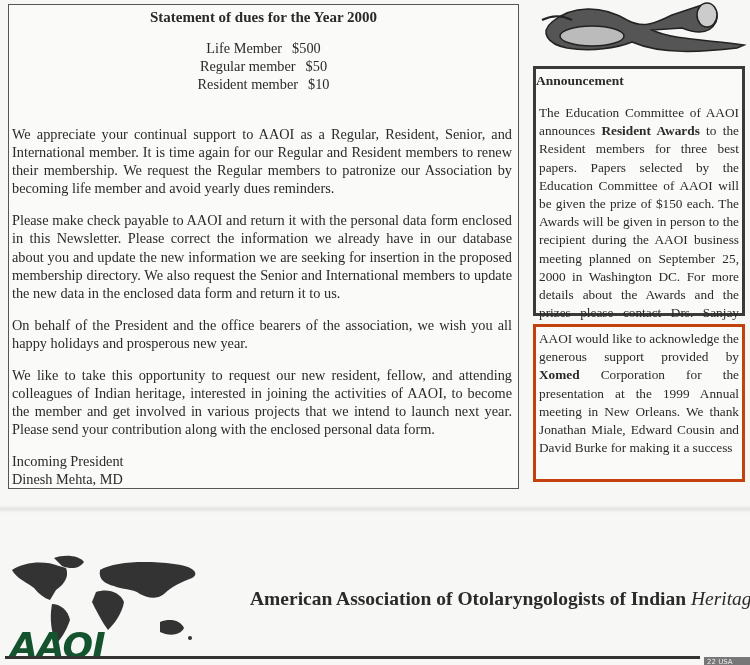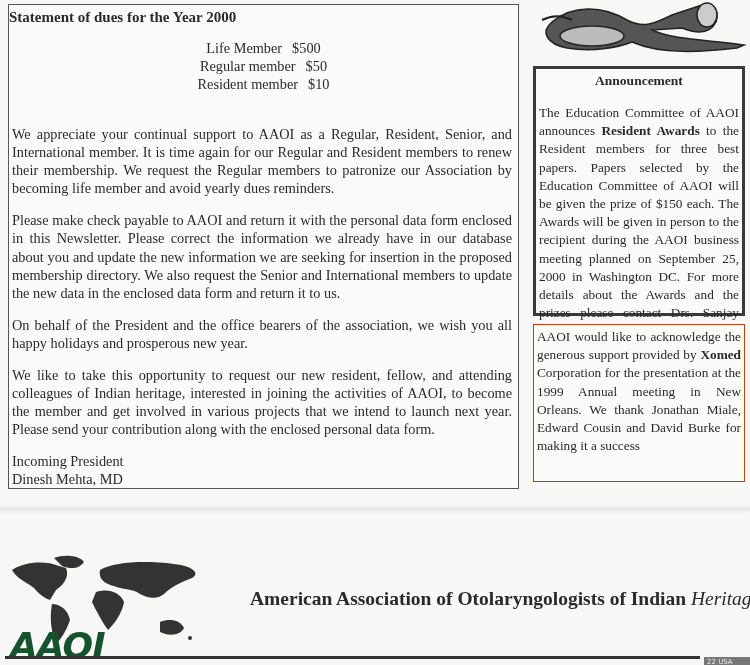--- a/index.html
+++ b/index.html
@@ -7,49 +7,49 @@
     width:750px; height:665px; position:relative; overflow:hidden;
     background:#f7f7f5;
     font-family:"Liberation Serif", "DejaVu Serif", serif;
     color:#2a2a2a;
   }
   .main-box {
     position:absolute; left:8px; top:4px; width:511px; height:485px;
     border:1.5px solid #555; background:#fafaf8; box-sizing:border-box;
   }
   .dues-title {
-    position:absolute; left:0; width:100%; top:4px; text-align:left;
+    position:absolute; left:0; width:100%; top:4px; text-align:center;
     font-weight:bold; font-size:15px;
   }
   .dues-list { position:absolute; left:0; width:100%; top:34px; text-align:center; font-size:14.3px; line-height:18px; }
   .dues-row { display:block; }
   .dues-row .amt { margin-left:10px; }
   .body-text {
     position:absolute; left:3px; right:6px; top:120px;
     font-size:14.3px; line-height:18.1px; text-align:justify;
   }
   .body-text p { margin:0 0 14px 0; }
   .signature { margin-top:0; line-height:18px; font-size:14.3px; }
 
   .ribbon { position:absolute; left:532px; top:0px; width:215px; height:62px; }
 
   .announce-box {
     position:absolute; left:533px; top:66px; width:212px; height:250px;
     border:3px solid #3a3a3a; box-sizing:border-box; background:#fafaf8;
   }
   .announce-title {
-    text-align:center; font-weight:bold; font-size:13.5px; margin-top:4px;
+    text-align:left; font-weight:bold; font-size:13.5px; margin-top:4px;
   }
   .announce-text {
     position:absolute; left:3px; right:3px; top:35px;
     font-size:13.3px; line-height:18.2px; text-align:justify;
   }
   .ack-box {
     position:absolute; left:533px; top:324px; width:212px; height:158px;
-    border:1px solid #c2410c; box-sizing:border-box; background:#fafaf8;
+    border:3px solid #c2410c; box-sizing:border-box; background:#fafaf8;
   }
   .ack-text {
     position:absolute; left:3px; right:3px; top:3px;
     font-size:13.3px; line-height:18.2px; text-align:justify;
   }
   .fold-line {
     position:absolute; left:0; top:505px; width:750px; height:8px;
     background:linear-gradient(to bottom, rgba(0,0,0,0), rgba(120,120,120,0.15), rgba(0,0,0,0));
   }
   .logo { position:absolute; left:4px; top:548px; width:200px; height:112px; }

